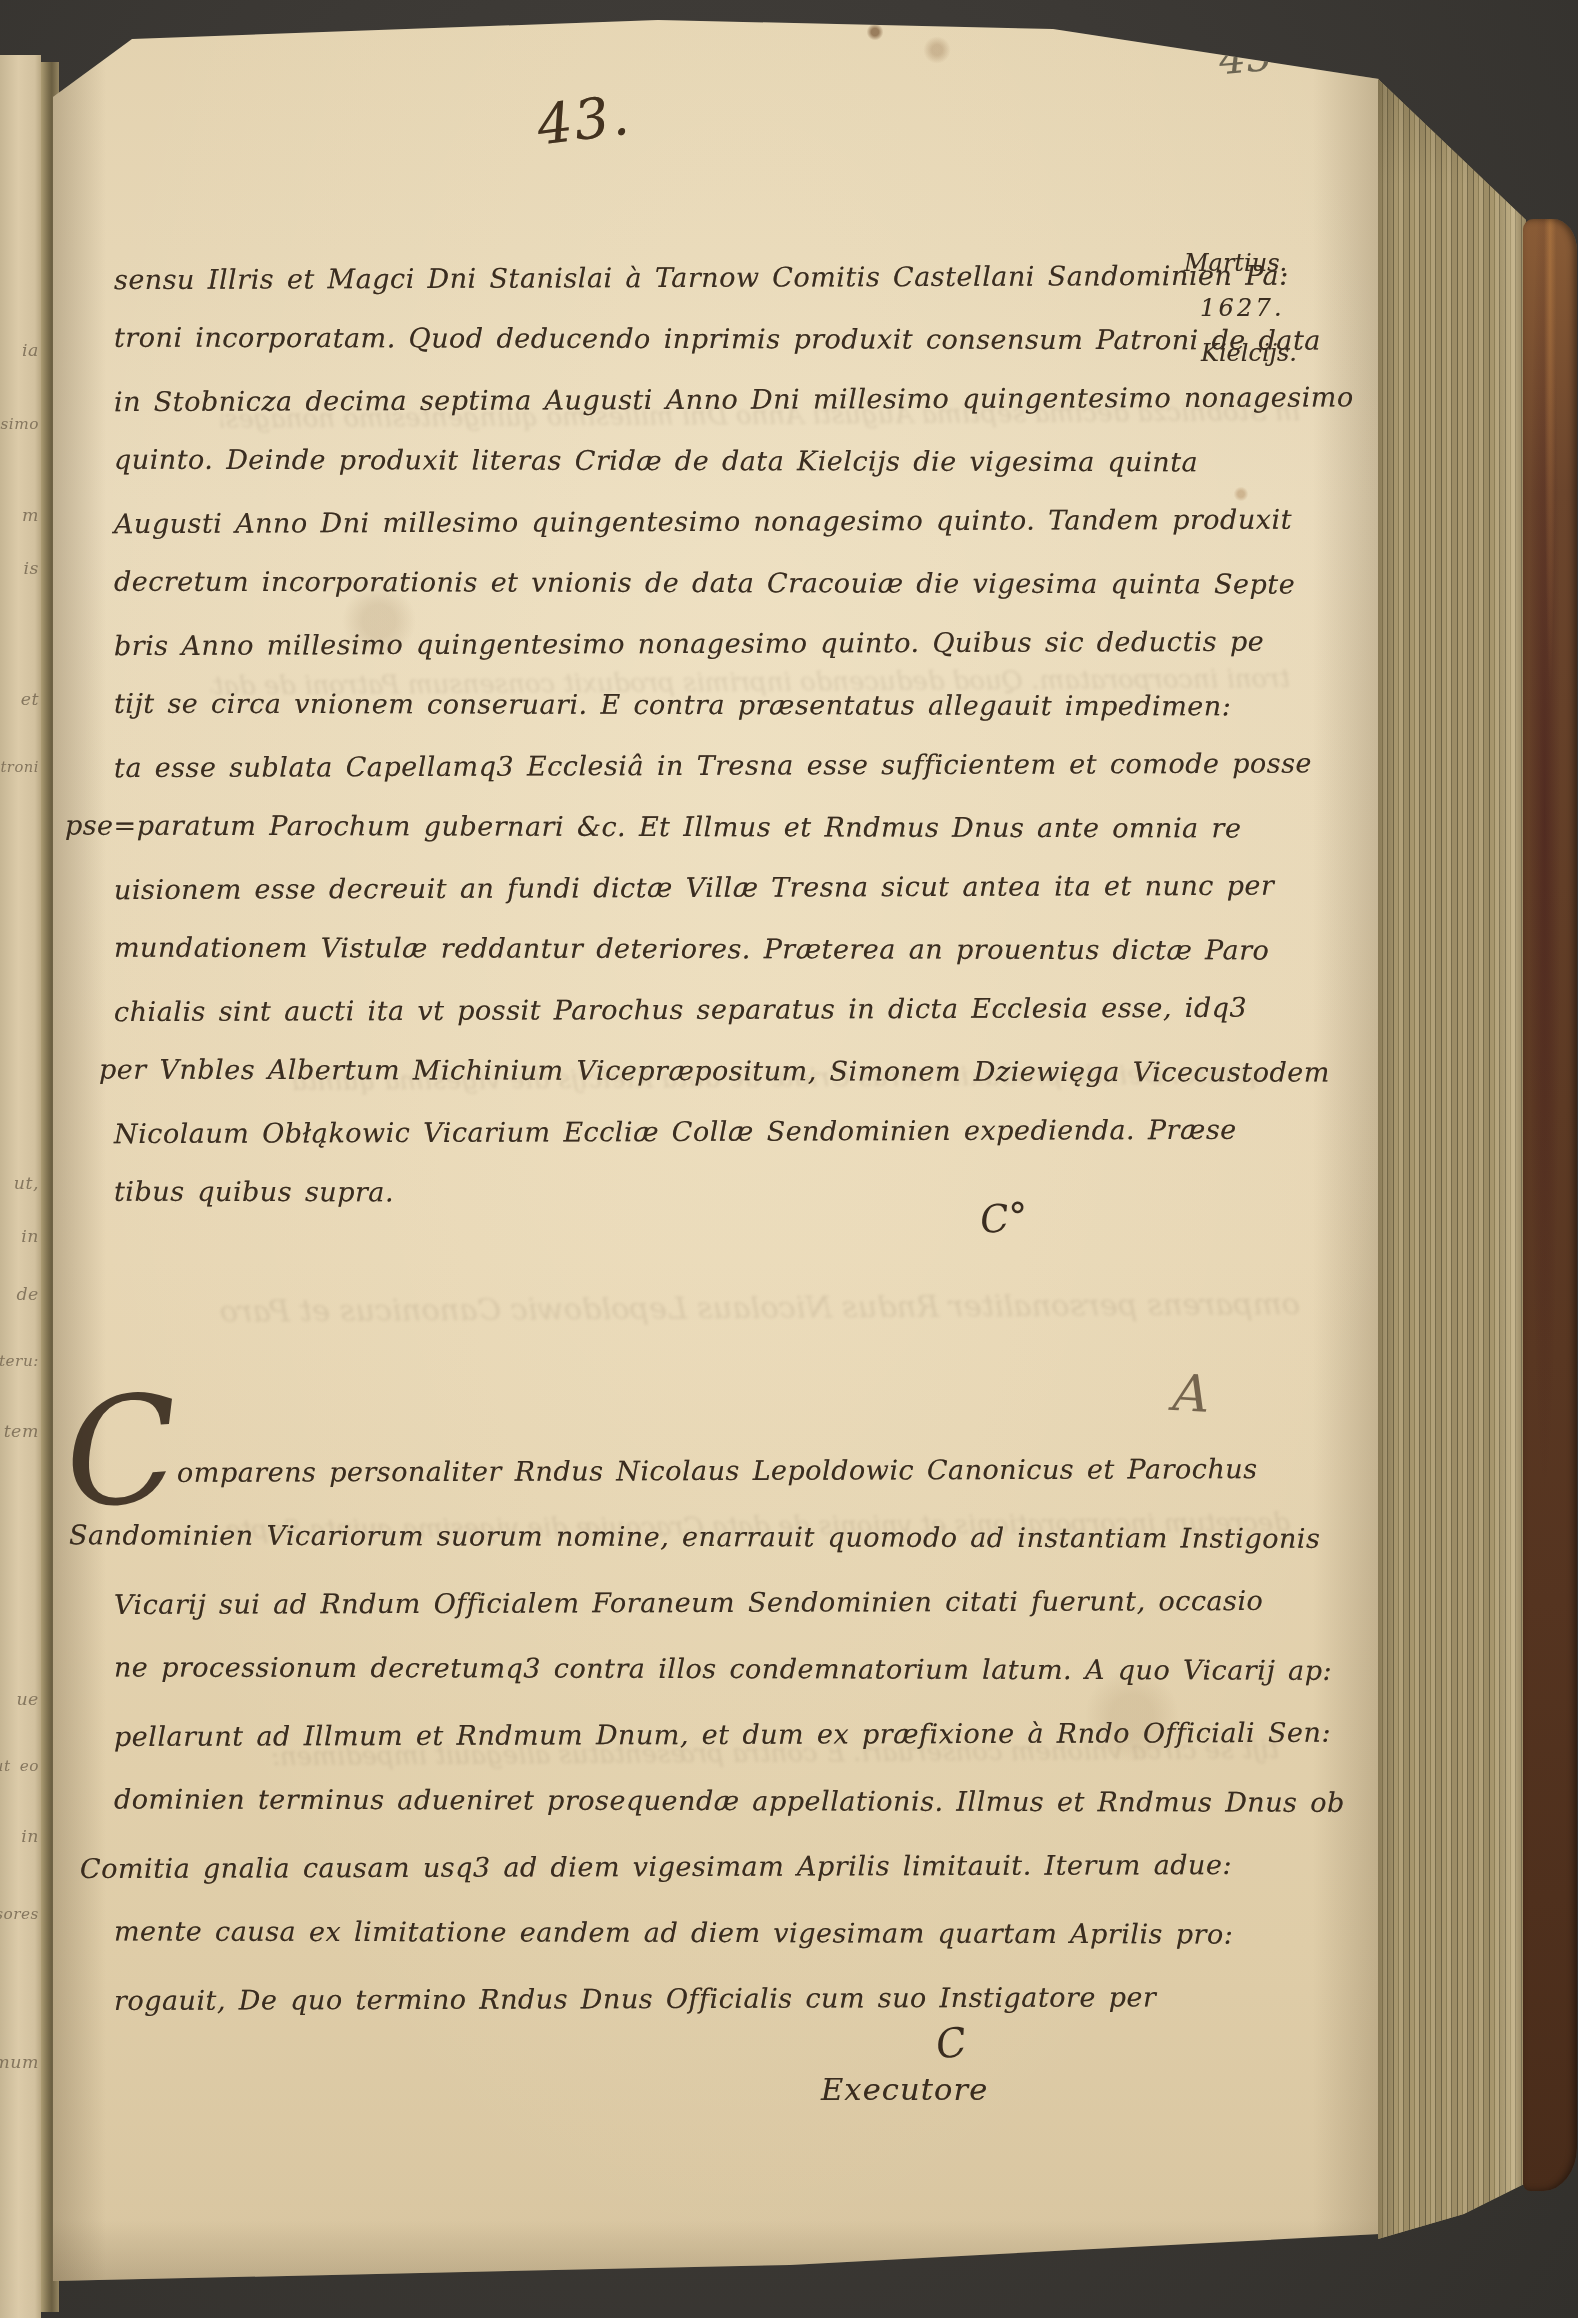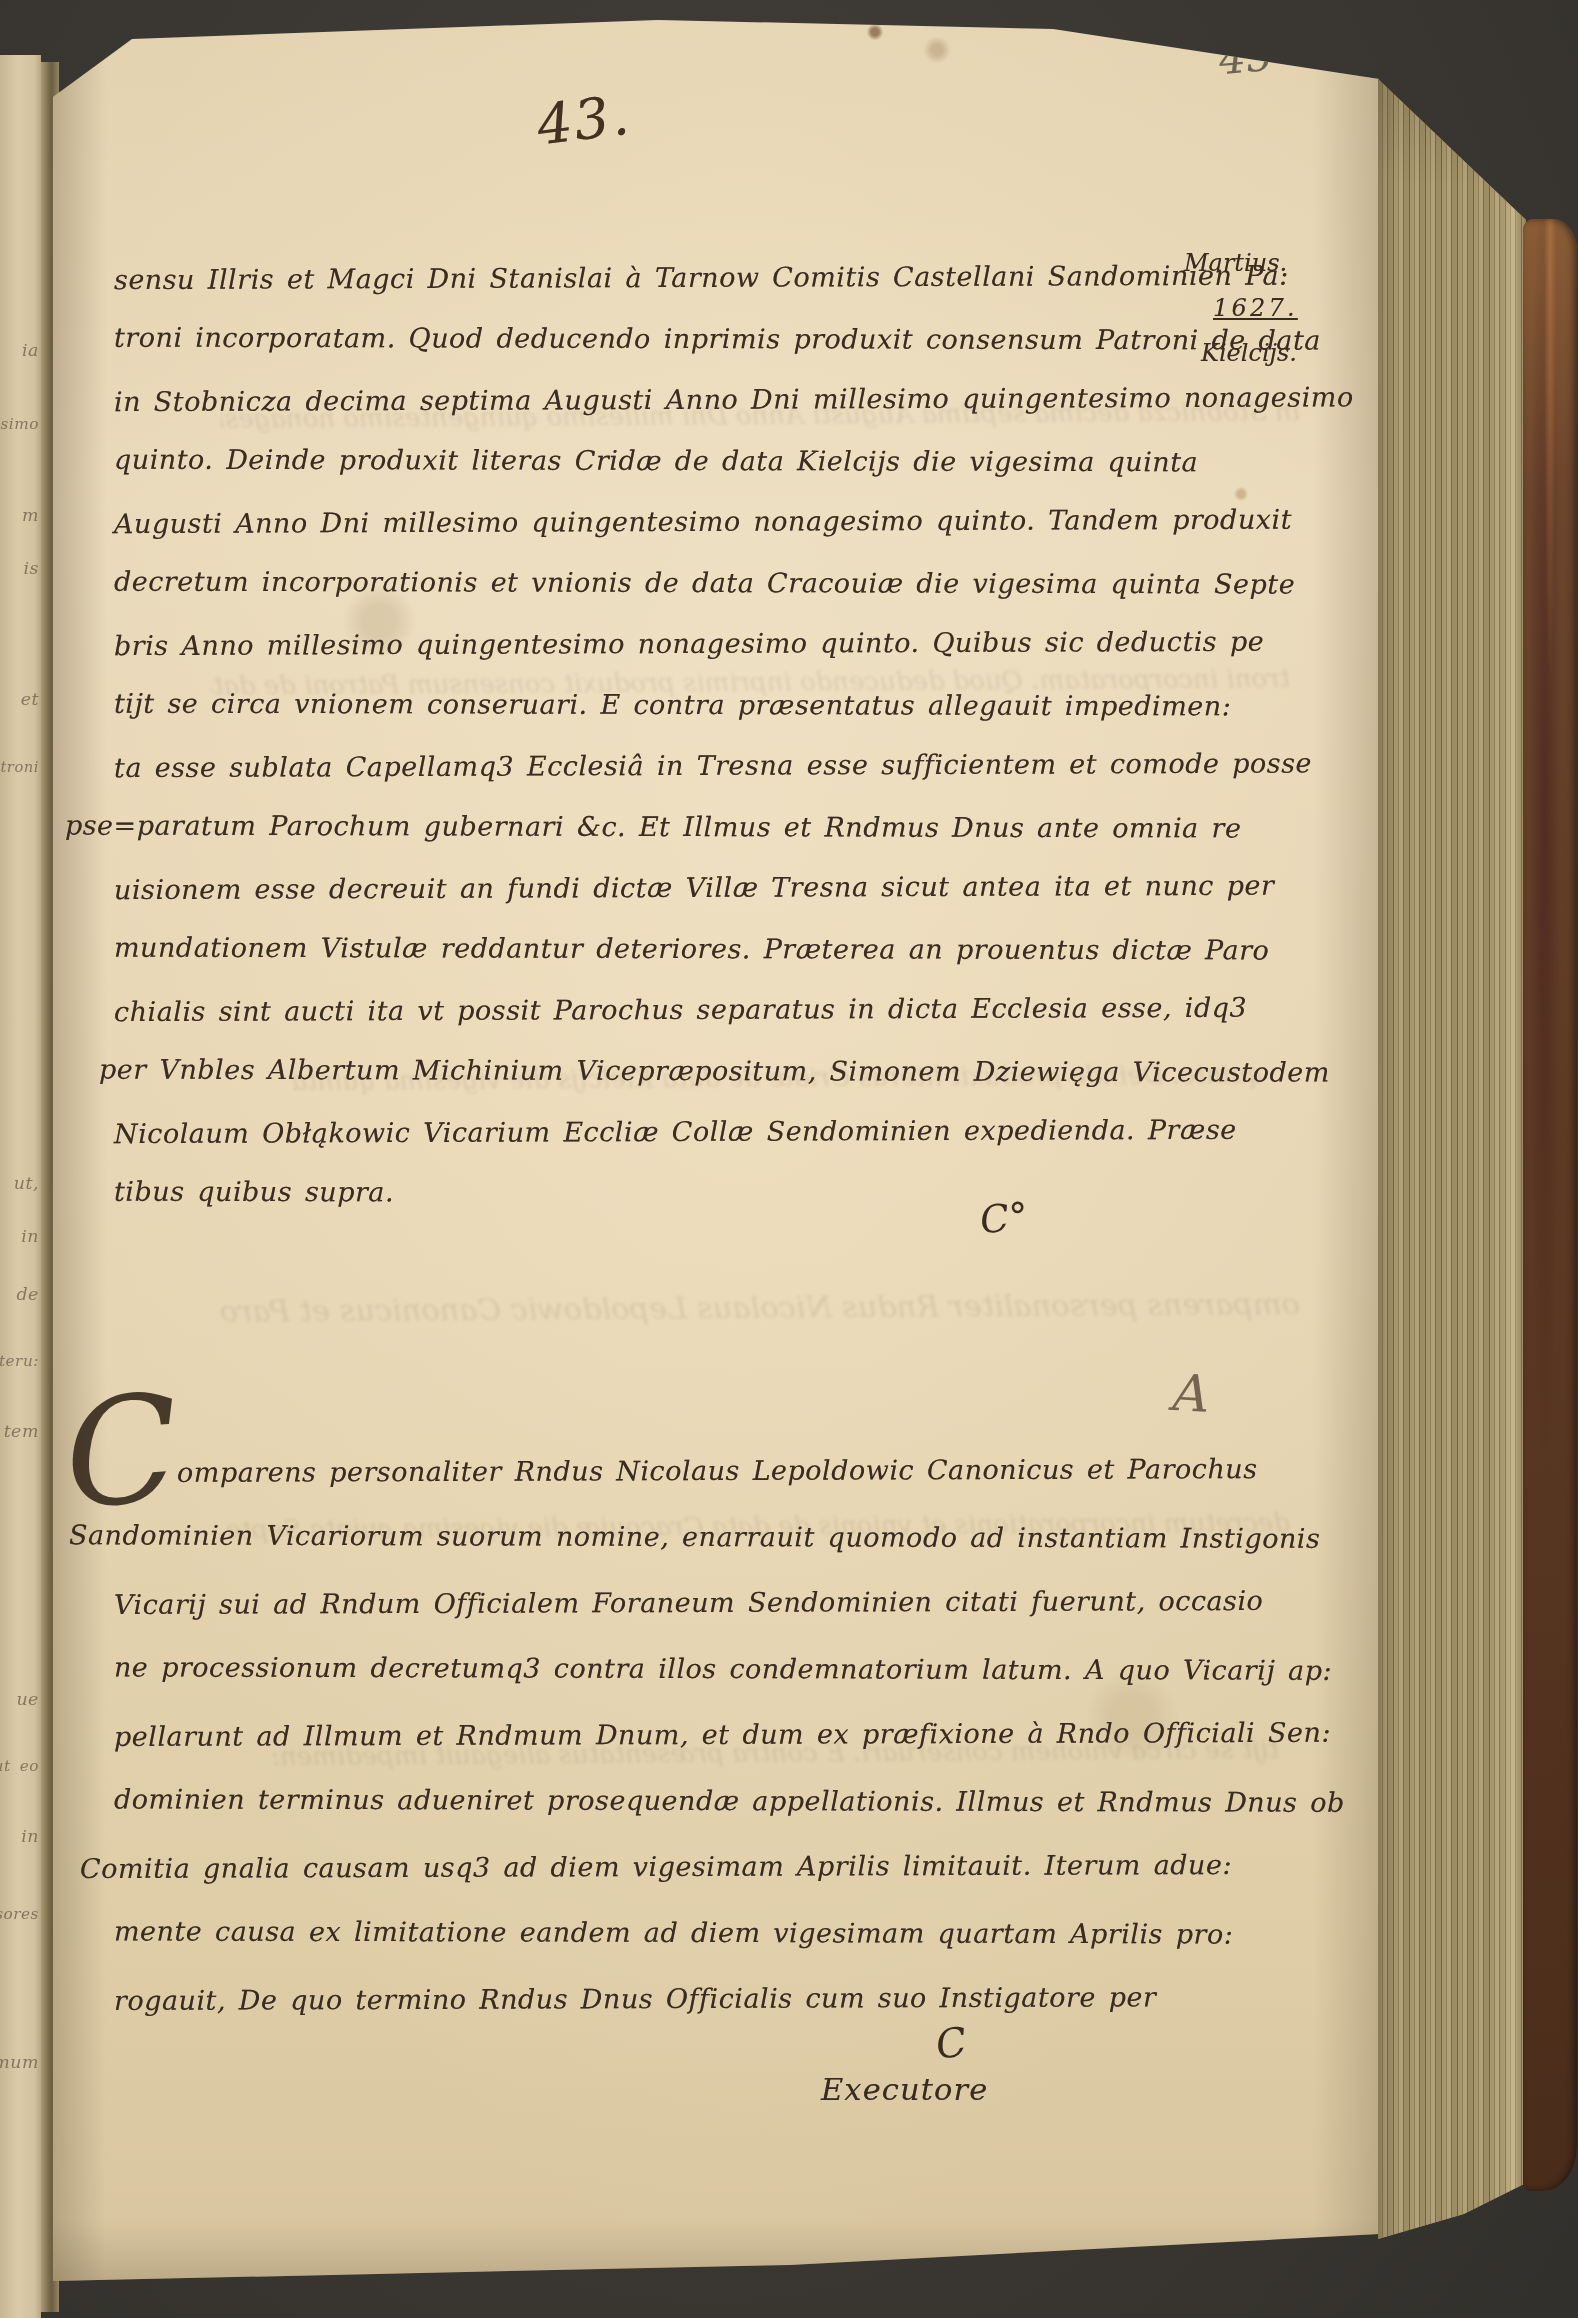--- a/index.html
+++ b/index.html
@@ -65,21 +65,21 @@
   .page-number{
     position:absolute;left:484px;top:88px;font-size:55px;font-style:italic;
     color:#43321f;transform:rotate(-7deg);letter-spacing:2.1px;
   }
   .folio-number{
     position:absolute;left:1166px;top:33px;font-size:42px;font-style:italic;
     color:#5c5646;opacity:.88;transform:rotate(-5deg);
   }
   .margin-note{position:absolute;left:1131px;top:241px;font-size:24px;color:#3a2d20;}
   .margin-note .mline{font-style:italic;line-height:45px;white-space:nowrap;}
-  .margin-note .mline:nth-child(2){margin-left:29px;letter-spacing:3.2px;text-decoration:underline;}
+  .margin-note .mline:nth-child(2){margin-left:16px;letter-spacing:3.2px;}
   .margin-note .mline:nth-child(3){margin-left:17px;}
   
   .para1{position:absolute;left:61px;top:247px;width:1121px;font-size:27px;color:#3a2d20;}
   .para1 .line{height:61px;line-height:61px;}
   .para1 .line:nth-child(odd){transform:rotate(-.22deg);}
   .para1 .line:nth-child(even){transform:rotate(.14deg);}
   .para1 .line:nth-child(10){margin-left:-49px;}
   .para1 .line:nth-child(14){margin-left:-14.7px;}
   
   .heading{

